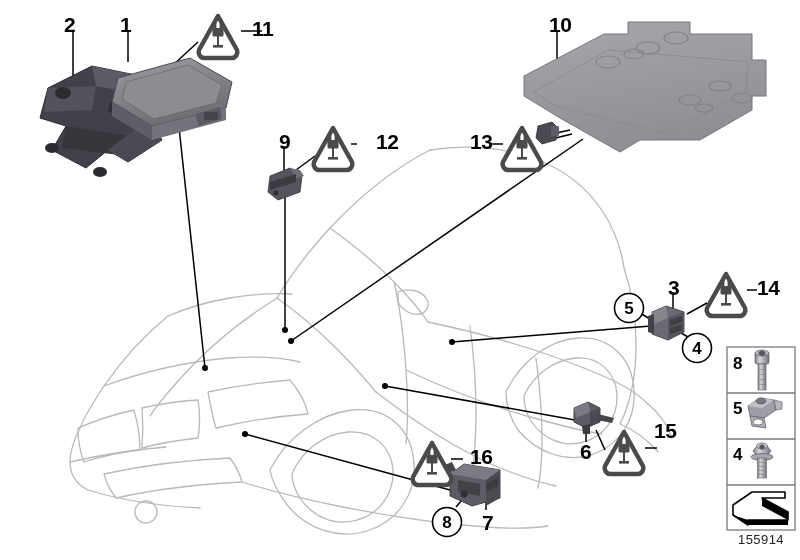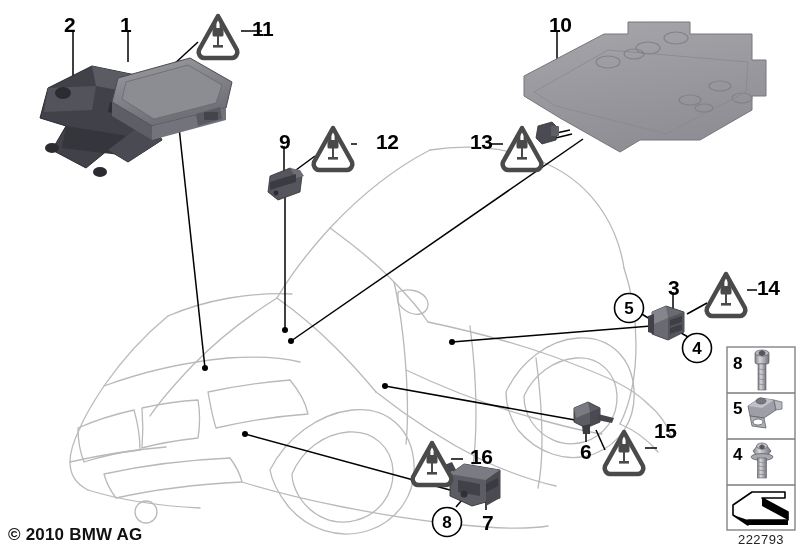--- a/index.html
+++ b/index.html
@@ -364,16 +364,15 @@
   <div class="callout-num" style="left:482px; top:512px;">7</div>
 
   <div class="circ-num" style="left:614px; top:300px; width:30px;">5</div>
   <div class="circ-num" style="left:682px; top:340px; width:30px;">4</div>
   <div class="circ-num" style="left:432px; top:514px; width:30px;">8</div>
 
   <div class="legend-num" style="left:733px; top:355px;">8</div>
   <div class="legend-num" style="left:733px; top:400px;">5</div>
   <div class="legend-num" style="left:733px; top:446px;">4</div>
 
-  <div id="copyright">© 2010 BMW AG</div>
-  <div id="diagram-id">222793</div>
+  <div id="diagram-id">155914</div>
 
 </div>
 
 </body></html>

